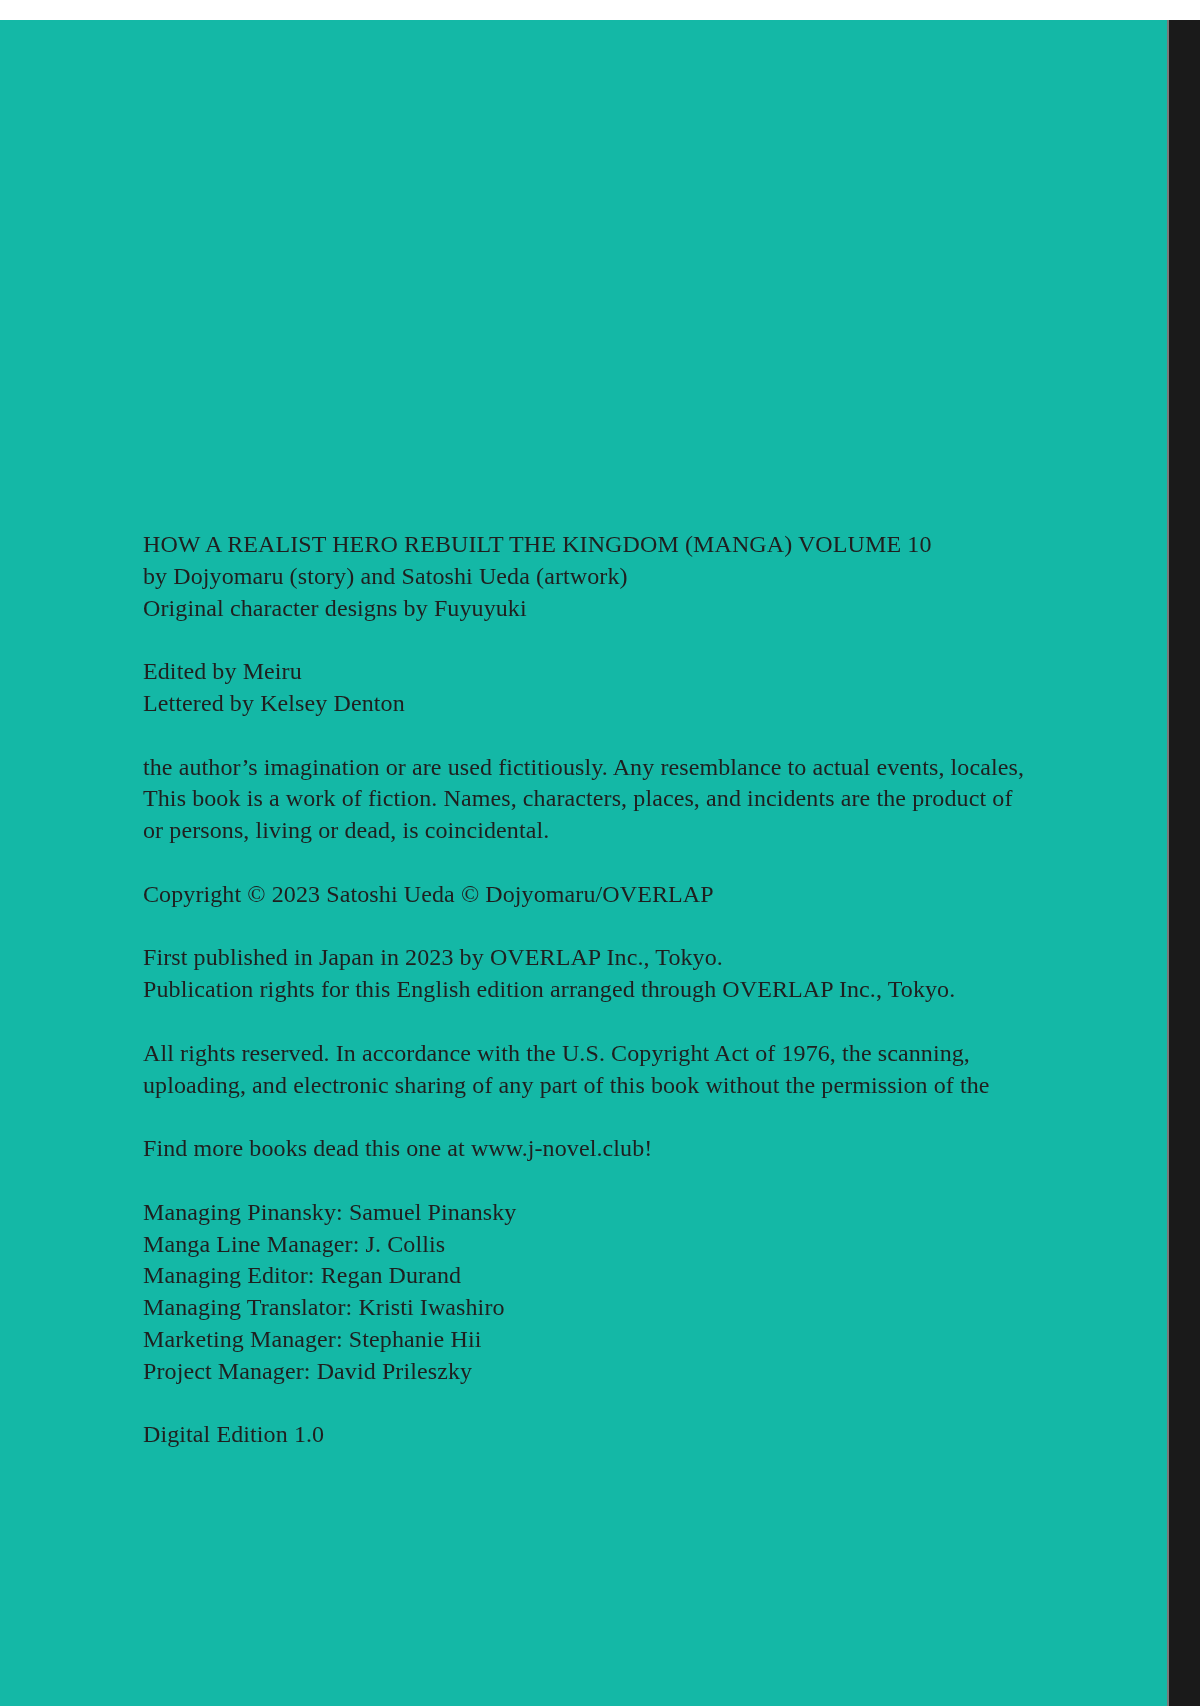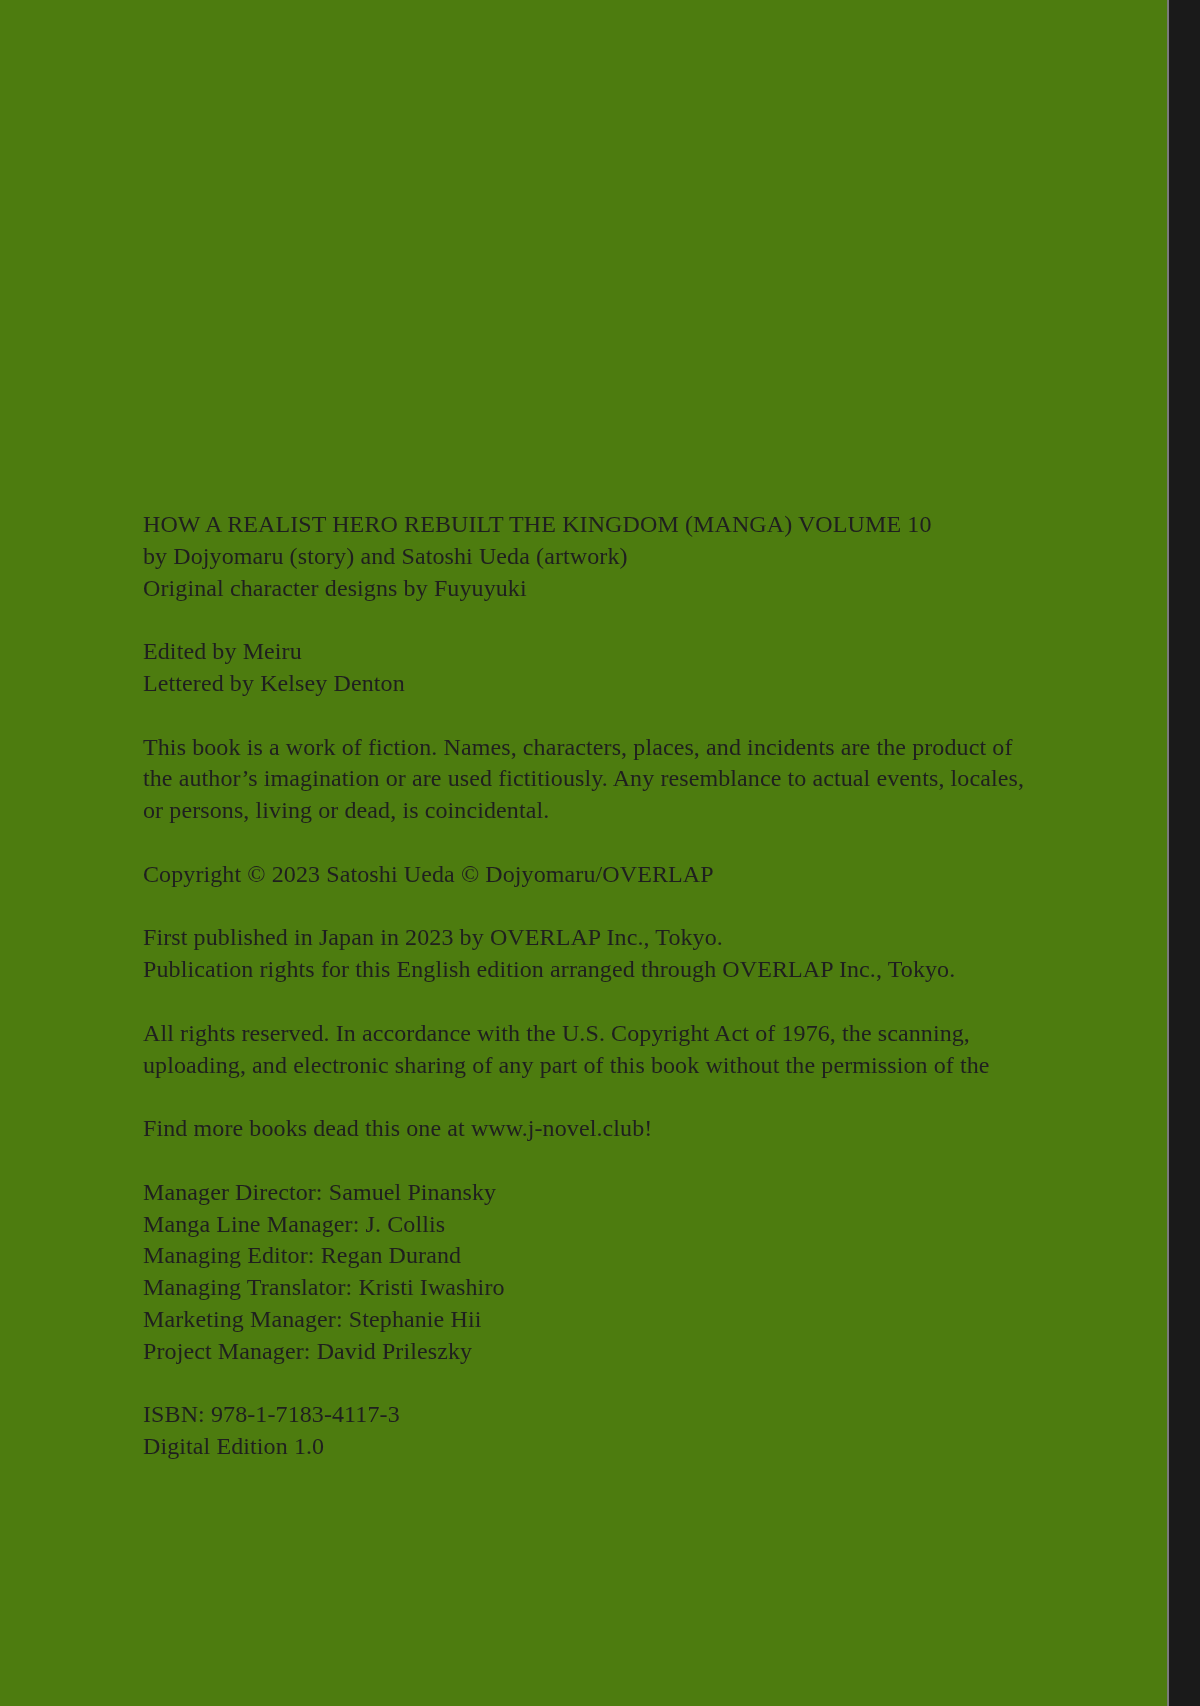--- a/index.html
+++ b/index.html
@@ -11,21 +11,22 @@
     height: 1706px;
     position: relative;
     background: #ffffff;
     overflow: hidden;
     font-family: "Liberation Serif", serif;
     color: #1f1f1f;
   }
   .page {
     position: absolute;
     inset: 0;
-    background: #4d7c0f;
+    background: #14b8a6;
+    margin-top: 20px;
   }
   .page-edge-strip {
     position: absolute;
     top: 0;
     right: 0;
     width: 31px;
     height: 100%;
     background: #1a1a1a;
     border-left: 2px solid #7a7a7a;
   }
@@ -58,22 +59,22 @@
       <div class="line">by Dojyomaru (story) and Satoshi Ueda (artwork)</div>
       <div class="line">Original character designs by Fuyuyuki</div>
     </div>
 
     <div class="block">
       <div class="line">Edited by Meiru</div>
       <div class="line">Lettered by Kelsey Denton</div>
     </div>
 
     <div class="block">
+      <div class="line">the author’s imagination or are used fictitiously. Any resemblance to actual events, locales,</div>
       <div class="line">This book is a work of fiction. Names, characters, places, and incidents are the product of</div>
-      <div class="line">the author’s imagination or are used fictitiously. Any resemblance to actual events, locales,</div>
       <div class="line">or persons, living or dead, is coincidental.</div>
     </div>
 
     <div class="block">
       <div class="line">Copyright © 2023 Satoshi Ueda © Dojyomaru/OVERLAP</div>
     </div>
 
     <div class="block">
       <div class="line">First published in Japan in 2023 by OVERLAP Inc., Tokyo.</div>
       <div class="line">Publication rights for this English edition arranged through OVERLAP Inc., Tokyo.</div>
@@ -82,29 +83,28 @@
     <div class="block">
       <div class="line">All rights reserved. In accordance with the U.S. Copyright Act of 1976, the scanning,</div>
       <div class="line">uploading, and electronic sharing of any part of this book without the permission of the</div>
     </div>
 
     <div class="block">
       <div class="line">Find more books dead this one at www.j-novel.club!</div>
     </div>
 
     <div class="block">
-      <div class="line">Manager Director: Samuel Pinansky</div>
+      <div class="line">Managing Pinansky: Samuel Pinansky</div>
       <div class="line">Manga Line Manager: J. Collis</div>
       <div class="line">Managing Editor: Regan Durand</div>
       <div class="line">Managing Translator: Kristi Iwashiro</div>
       <div class="line">Marketing Manager: Stephanie Hii</div>
       <div class="line">Project Manager: David Prileszky</div>
     </div>
 
     <div class="block">
-      <div class="line">ISBN: 978-1-7183-4117-3</div>
       <div class="line">Digital Edition 1.0</div>
     </div>
 
   </div>
 
   <div class="page-edge-strip"></div>
 </div>
 
 </body></html>

